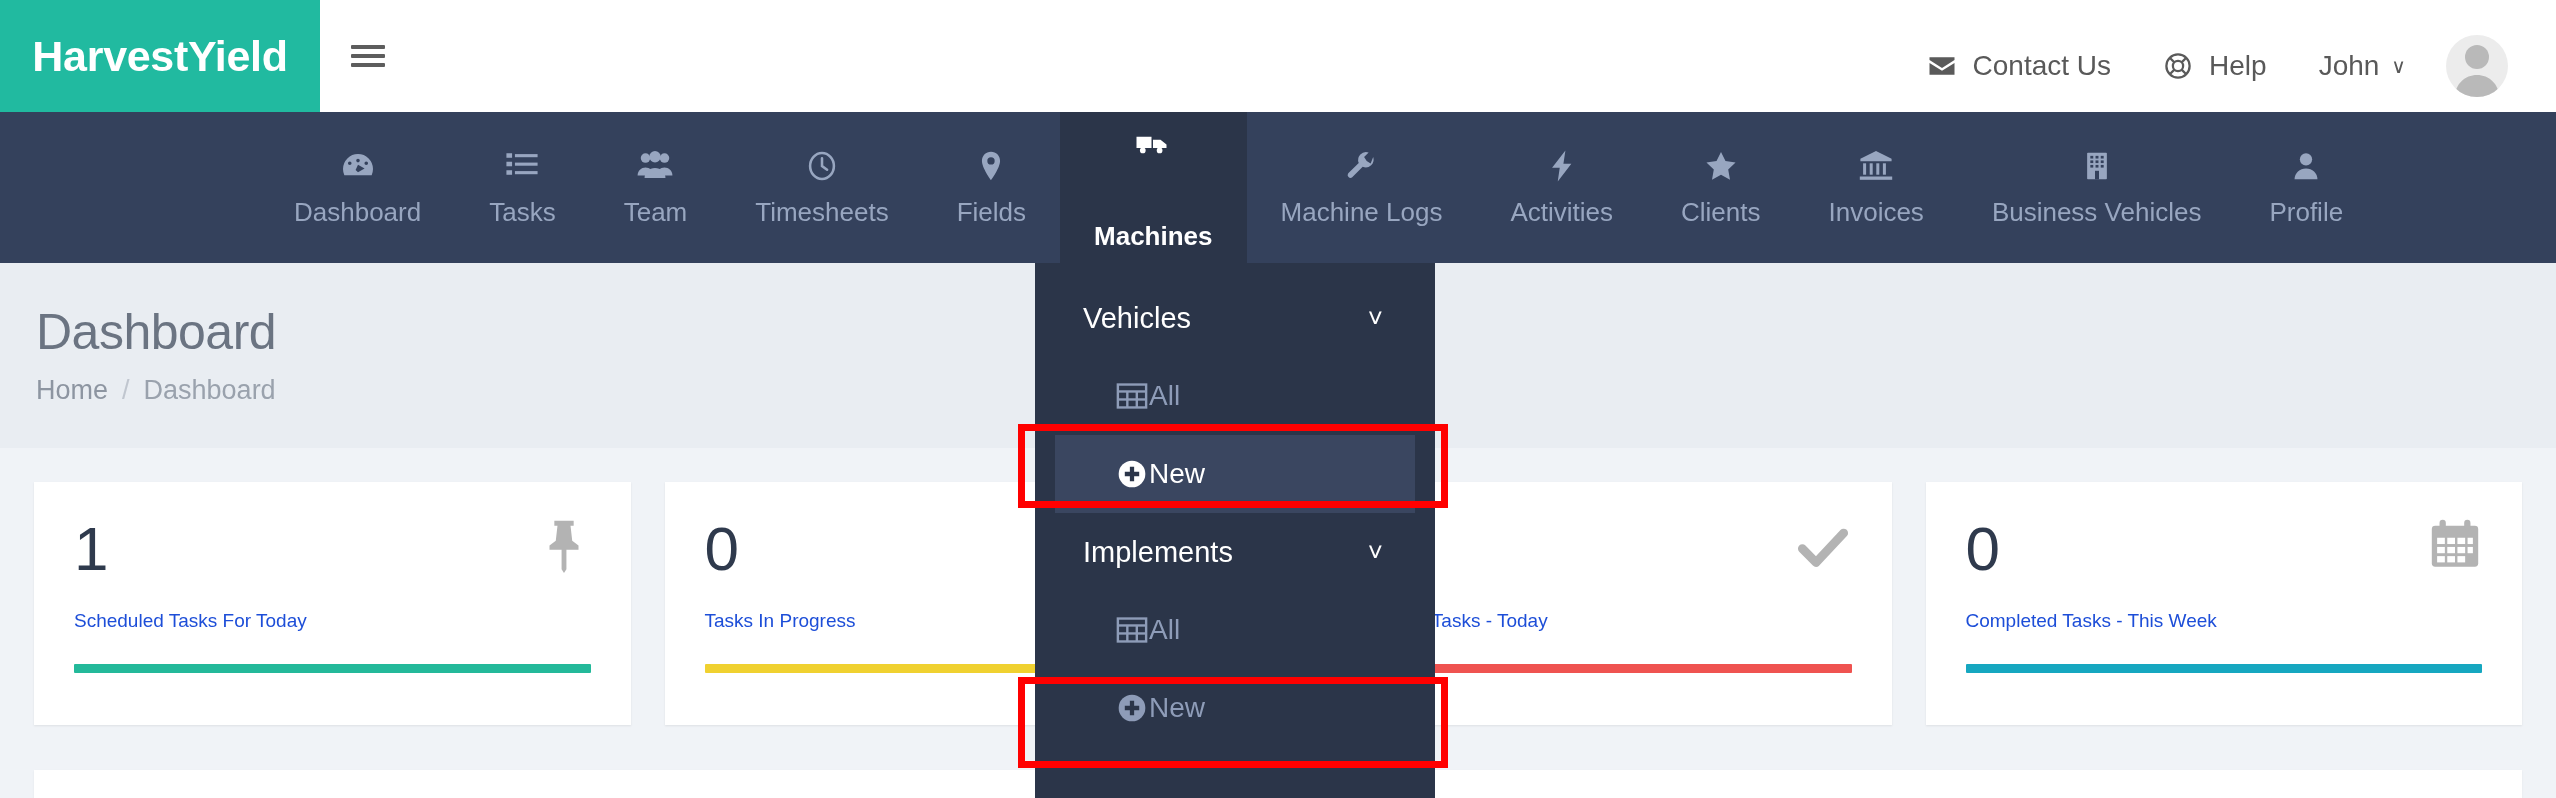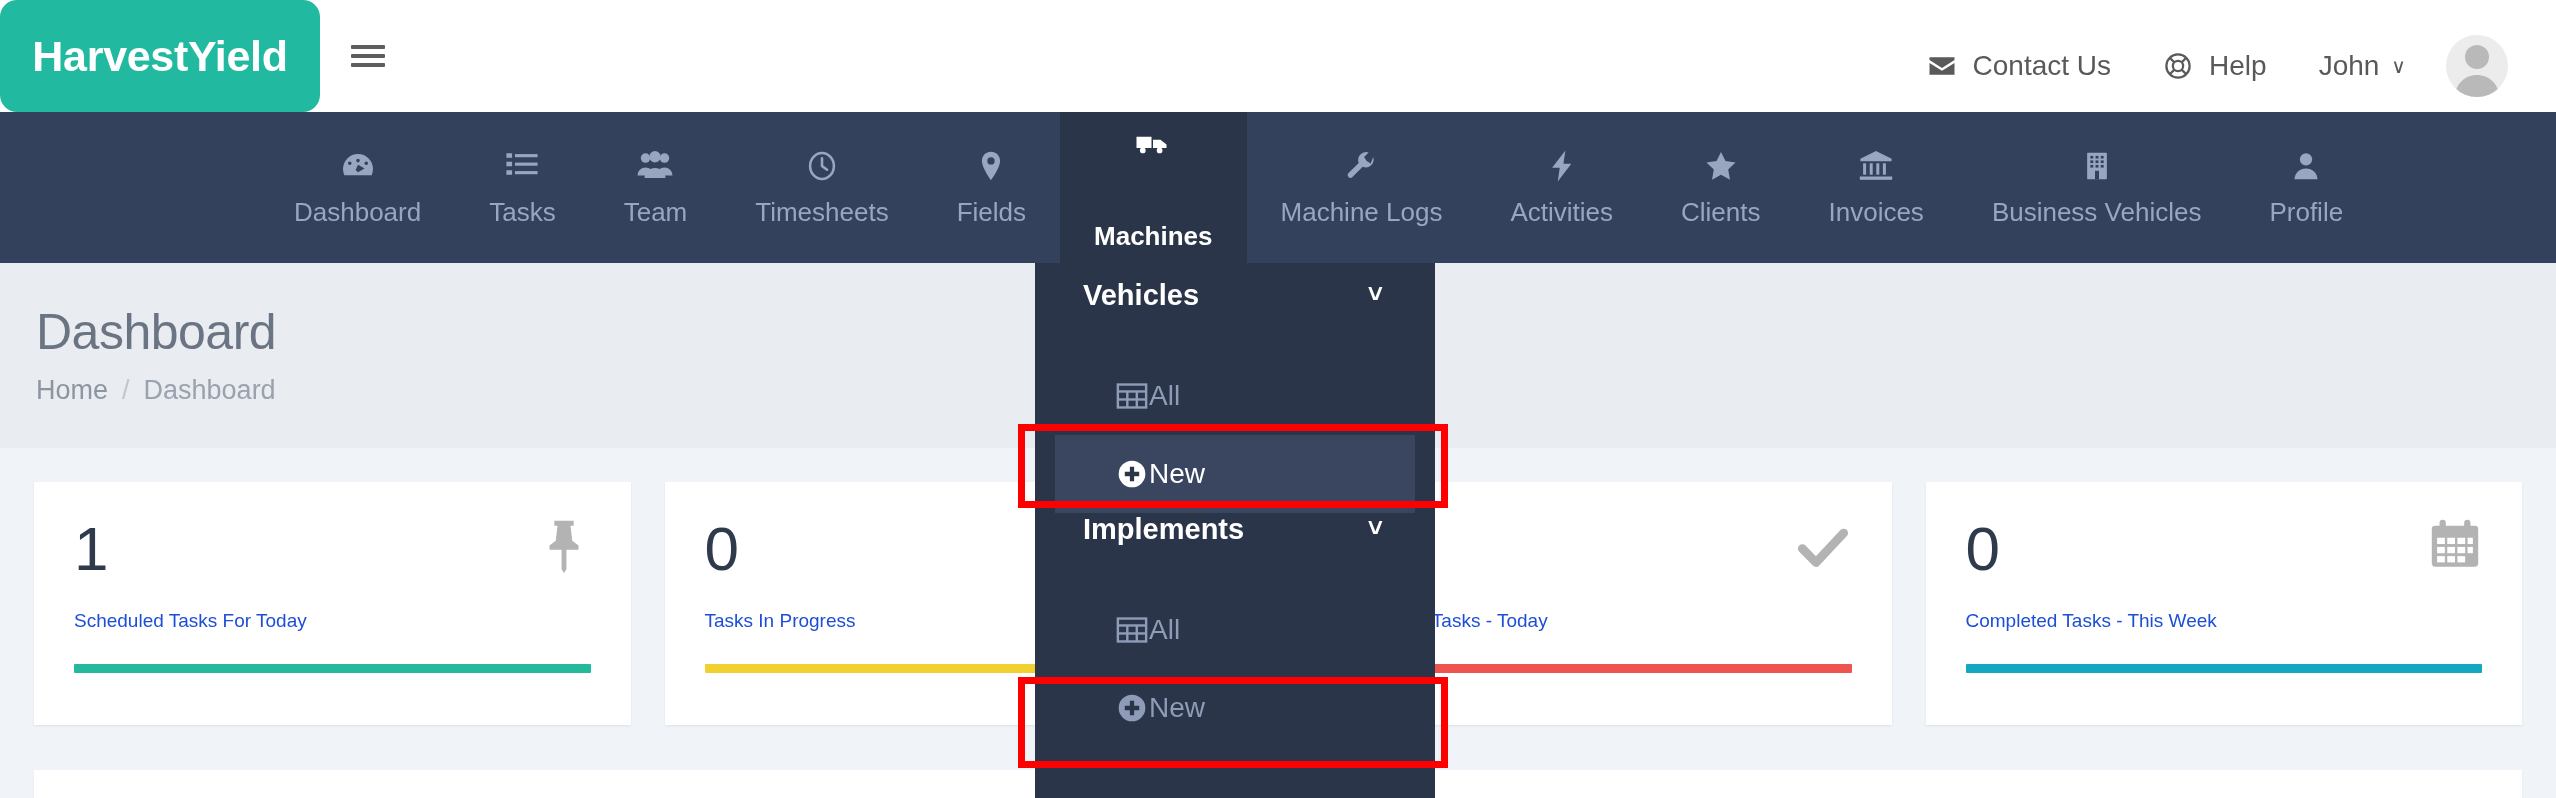--- a/index.html
+++ b/index.html
@@ -18,21 +18,20 @@
     display: flex; align-items: stretch;
   }
   .brand {
     width: 320px; height: 112px;
     background: #21baa0;
     display: flex; align-items: center; justify-content: center;
     color: #ffffff;
     font-size: 43px; font-weight: bold;
     letter-spacing: -0.3px;
     user-select: none;
-    border-radius: 17px;
   }
   .hamburger {
     width: 96px; height: 112px;
     display: flex; align-items: center; justify-content: center;
     cursor: pointer;
   }
   .hamburger .bars { width: 34px; }
   .hamburger .bars span {
     display: block; height: 4px; background: #5d5d5d;
     border-radius: 1px; margin: 5px 0;
@@ -83,26 +82,25 @@
 
   
   .dropdown {
     position: absolute; top: 263px; left: 1035px;
     width: 400px; height: 535px;
     background: #2b3549;
     z-index: 30;
     padding-top: 16px;
   }
   .dd-group-header {
-    display: flex; justify-content: space-between;
+    display: flex; align-items: center; justify-content: space-between;
     padding: 0 52px 0 48px;
     height: 78px;
     color: #ffffff; font-size: 29px;
     cursor: pointer;
-    font-weight: bold;
   }
   .dd-group-header .chev { font-size: 26px; color: #ffffff; }
   .dd-sub {
     display: flex; align-items: center;
     height: 78px;
     padding-left: 80px; 
     color: #8e9cb8; font-size: 28px;
     cursor: pointer;
   }
   .dd-sub.hovered {

